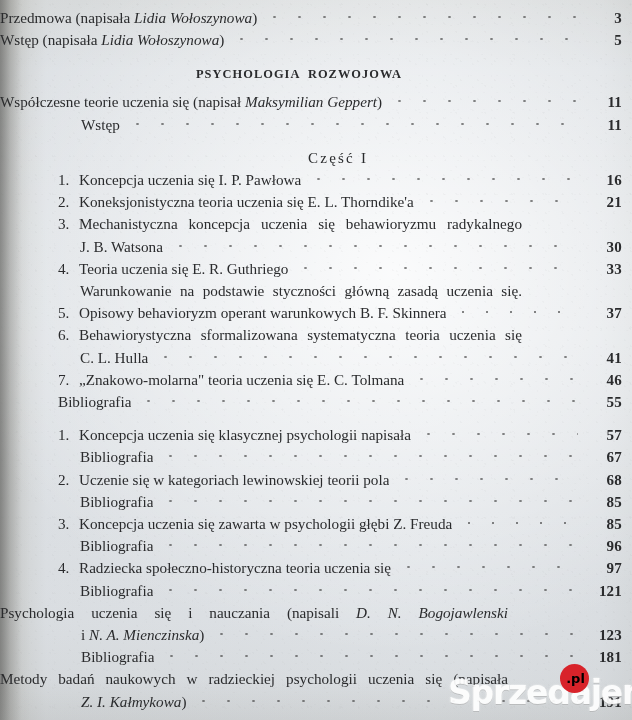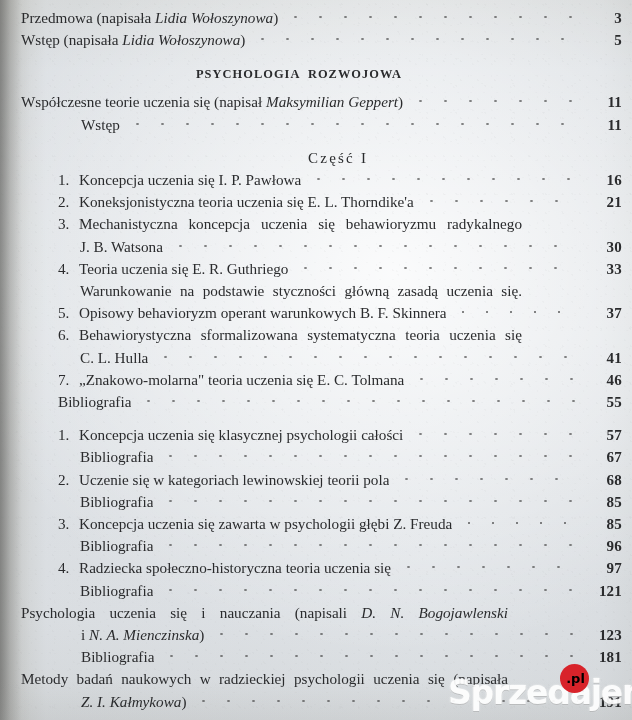--- a/index.html
+++ b/index.html
@@ -70,21 +70,21 @@
     position: relative;
     display: flex;
     align-items: baseline;
     font-size: 15.2px;
     line-height: 22.2px;
     white-space: nowrap;
     padding-right: 10px;
   }
 
   
-  .lvl-top   { padding-left: 21px; }
+  .lvl-top   { }
   .lvl-sub   { padding-left: 41px; margin-left: 40px; }
   .lvl-part  { padding-left: 92px; text-align: center; }
   .lvl-item  { padding-left: 58px; }
   .lvl-cont  { padding-left: 80px; }
   .lvl-bib   { padding-left: 58px; }
   .lvl-bib2  { padding-left: 80px; }
 
   .txt {
     flex: 0 1 auto;
     overflow: hidden;
@@ -312,21 +312,21 @@
       <span class="txt">Bibliografia</span>
       <span class="leader"></span>
       <span class="pg">55</span>
     </div>
 
     <div class="gap-md"></div>
 
 
     <div class="toc-line lvl-item">
       <span class="num">1.</span>
-      <span class="txt">Koncepcja uczenia się klasycznej psychologii całości</span>
+      <span class="txt">Koncepcja uczenia się klasycznej psychologii napisała</span>
       <span class="leader"></span>
       <span class="pg">57</span>
     </div>
     <div class="toc-line lvl-bib2">
       <span class="txt">Bibliografia</span>
       <span class="leader"></span>
       <span class="pg">67</span>
     </div>
 
     <div class="toc-line lvl-item">

